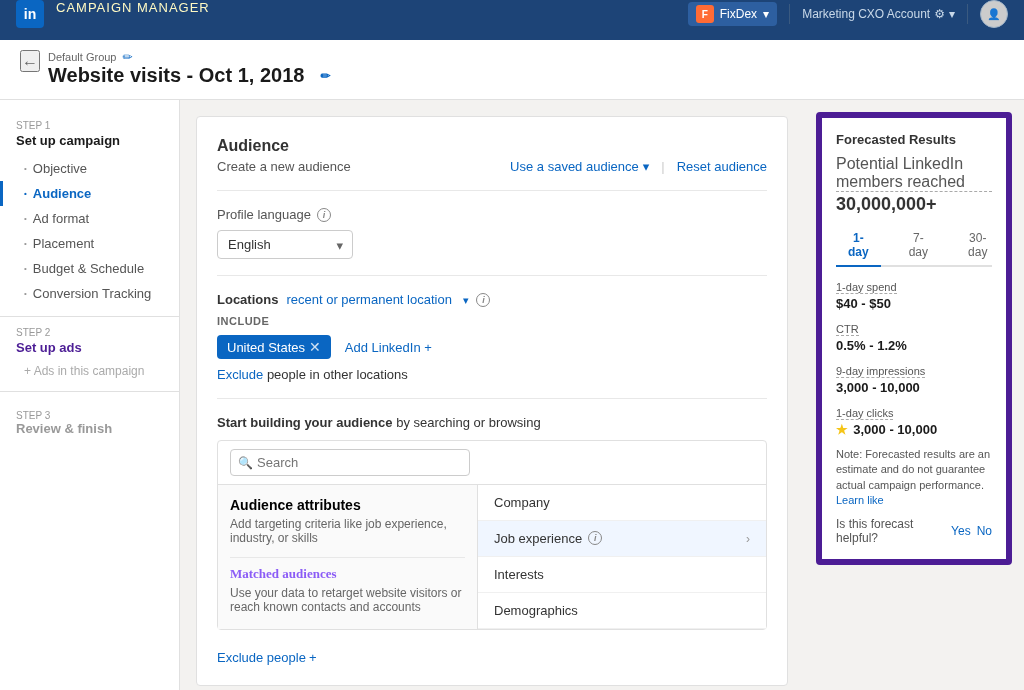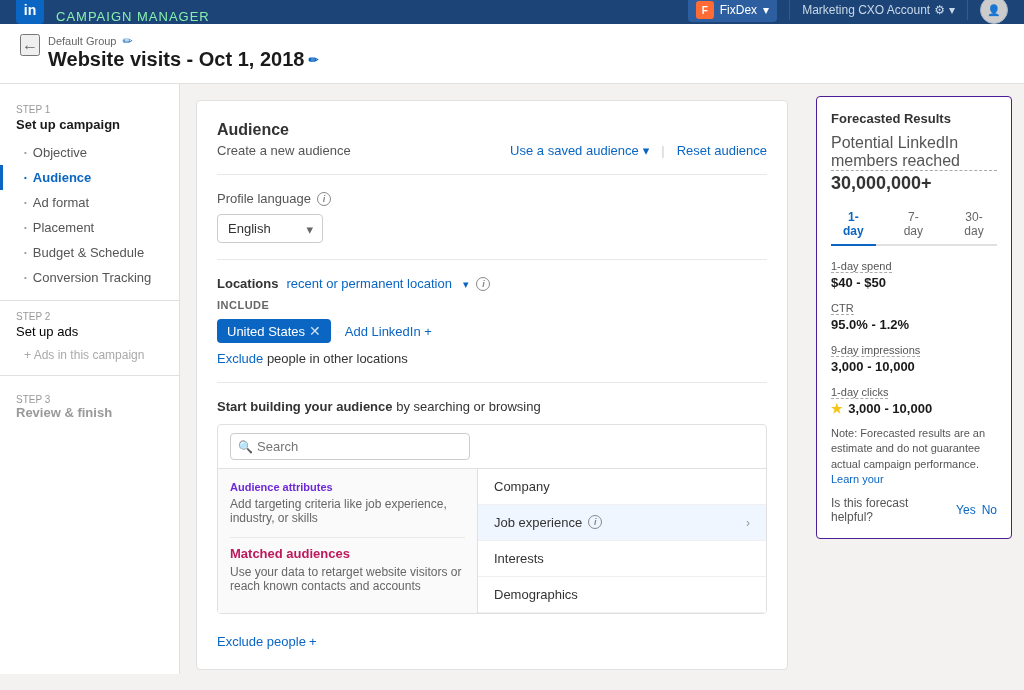--- a/index.html
+++ b/index.html
@@ -1,35 +1,35 @@
 <!DOCTYPE html>
 <html><head>
   <meta charset="utf-8">
   <style>
     * { box-sizing: border-box; margin: 0; padding: 0; }
     body { font-family: -apple-system, BlinkMacSystemFont, 'Segoe UI', Arial, sans-serif; font-size: 13px; background: #f3f2f0; color: #333; }
 
     
     .top-nav {
       background: #1d4477;
-      height: 24px;
+      height: 40px;
       display: flex;
-      align-items: flex-end;
+      align-items: flex-start;
       padding: 0 16px;
       color: white;
     }
     .top-nav .linkedin-logo {
       background: #0a66c2;
       width: 28px; height: 28px;
       border-radius: 4px;
       display: flex; align-items: center; justify-content: center;
       font-weight: 900; font-size: 14px; color: white; margin-right: 12px;
     }
     .top-nav .app-title {
-      font-size: 13px; color: #86efac; letter-spacing: 1px; text-transform: uppercase;
+      font-size: 13px; color: #fef9c3; letter-spacing: 1px; text-transform: uppercase;
     }
     .top-nav .right-nav {
       margin-left: auto;
       display: flex; align-items: center; gap: 12px;
     }
     .top-nav .account-badge {
       background: #2d5fa0;
       border-radius: 4px;
       padding: 3px 8px;
       font-size: 12px;
@@ -54,21 +54,21 @@
       height: calc(690px - 40px);
       overflow: hidden;
     }
     .page-header {
       background: white;
       padding: 10px 20px 12px;
       border-bottom: 1px solid #e0e0e0;
     }
     .breadcrumb-text { font-size: 11px; color: #666; display: flex; align-items: center; gap: 6px; }
     .edit-icon { color: #0a66c2; cursor: pointer; font-size: 12px; }
-    .page-title { font-size: 20px; font-weight: 600; color: #1a1a1a; display: flex; align-items: center; gap: 4px; justify-content: flex-end; }
+    .page-title { font-size: 20px; font-weight: 600; color: #1a1a1a; display: flex; align-items: center; gap: 16px; justify-content: flex-end; }
     .back-btn { color: #666; font-size: 16px; cursor: pointer; margin-right: 8px; }
 
     .main-content {
       display: flex;
       flex: 1;
       overflow: hidden;
     }
 
     
     .sidebar {
@@ -86,21 +86,21 @@
       color: #555;
       display: flex; align-items: center; gap: 6px;
       cursor: pointer;
     }
     .sidebar-item.active { color: #0a66c2; font-weight: 600; border-left: 3px solid #0a66c2; padding-left: 21px; }
     .sidebar-item .bullet { font-size: 8px; color: #999; }
     .sidebar-item.active .bullet { color: #0a66c2; }
     .sidebar-divider { height: 1px; background: #e0e0e0; margin: 10px 0; }
     .sidebar-step2 { padding: 0 16px; }
     .sidebar-step2-label { font-size: 10px; color: #999; text-transform: uppercase; padding-bottom: 2px; }
-    .sidebar-step2-title { font-size: 13px; font-weight: 400; color: #000000; padding-bottom: 6px; }
+    .sidebar-step2-title { font-size: 13px; font-weight: 700; color: #4c1d95; padding-bottom: 6px; }
     .sidebar-step2-item { font-size: 12px; color: #aaa; padding: 3px 0 3px 8px; }
     .sidebar-step3 { padding: 8px 16px 0; }
     .sidebar-step3-label { font-size: 10px; color: #999; text-transform: uppercase; }
     .sidebar-step3-title { font-size: 13px; font-weight: 700; color: #999; }
 
     
     .content-area {
       flex: 1;
       overflow-y: auto;
       padding: 16px;
@@ -145,21 +145,21 @@
     }
     .lang-select select {
       appearance: none;
       border: 1px solid #ccc;
       border-radius: 4px;
       padding: 6px 30px 6px 10px;
       font-size: 13px;
       color: #333;
       background: white;
       cursor: pointer;
-      width: 106px;
+      width: 136px;
     }
     .lang-select::after {
       content: '▾';
       position: absolute; right: 10px; top: 50%; transform: translateY(-50%);
       pointer-events: none; color: #666;
     }
 
     .section-divider { height: 1px; background: #e8e8e8; margin: 16px 0; }
 
     
@@ -211,23 +211,23 @@
     .builder-title {
       font-size: 13px; color: #333; margin-bottom: 10px;
     }
     .builder-title strong { font-weight: 600; }
     .builder-left {
       width: 260px;
       border-right: 1px solid #e0e0e0;
       padding: 12px;
       background: #fafafa;
     }
-    .builder-left-title { font-size: 11px; font-weight: 600; color: #6d28d9; margin-bottom: 4px; }
+    .builder-left-title { font-size: 14px; font-weight: 600; color: #000000; margin-bottom: 4px; }
     .builder-left-desc { font-size: 12px; color: #666; margin-bottom: 12px; }
-    .builder-matched-title { font-size: 13px; font-weight: 600; color: #be185d; margin-bottom: 4px; }
+    .builder-matched-title { font-size: 13px; font-weight: 600; color: #8b5cf6; margin-bottom: 4px; font-family: Liberation Serif, serif; }
     .builder-matched-desc { font-size: 12px; color: #666; }
 
     .builder-right {
       flex: 1;
       background: white;
     }
     .builder-right-item {
       padding: 10px 16px;
       font-size: 13px;
       color: #333;
@@ -274,21 +274,21 @@
 
     
     .forecast-panel {
       width: 220px;
       flex-shrink: 0;
       padding: 12px;
       background: #f3f2f0;
     }
     .forecast-card {
       background: white;
-      border: 1px solid #4c1d95;
+      border: 6px solid #4c1d95;
       border-radius: 4px;
       padding: 14px;
     }
     .forecast-title { font-size: 13px; font-weight: 700; margin-bottom: 8px; }
     .forecast-metric-label {
       font-size: 16px; color: #555;
       border-bottom: 1px dashed #aaa;
       display: inline-block;
       margin-bottom: 2px;
     }
@@ -534,39 +534,39 @@
           <button class="tab-btn">30-day</button>
         </div>
 
         <div class="forecast-row">
           <div class="forecast-row-label">1-day spend</div>
           <div class="forecast-row-value">$40 - $50</div>
         </div>
 
         <div class="forecast-row">
           <div class="forecast-row-label">CTR</div>
-          <div class="forecast-row-value">95.0% - 1.2%</div>
+          <div class="forecast-row-value">0.5% - 1.2%</div>
         </div>
 
         <div class="forecast-row">
           <div class="forecast-row-label">9-day impressions</div>
           <div class="forecast-row-value">3,000 - 10,000</div>
         </div>
 
         <div class="forecast-row">
           <div class="forecast-row-label">1-day clicks</div>
           <div class="forecast-row-value">
             <span class="forecast-star">★</span>
             <span>3,000 - 10,000</span>
           </div>
         </div>
 
         <div class="forecast-note">
           <span>Note: Forecasted results are an estimate and do not guarantee actual campaign performance.</span>
-          <span class="lm">Learn your</span>
+          <span class="lm">Learn like</span>
         </div>
 
         <div class="helpful-row">
           <span>Is this forecast helpful?</span>
           <button class="helpful-btn">Yes</button>
           <button class="helpful-btn">No</button>
         </div>
       </div>
     </div>
   </div>

